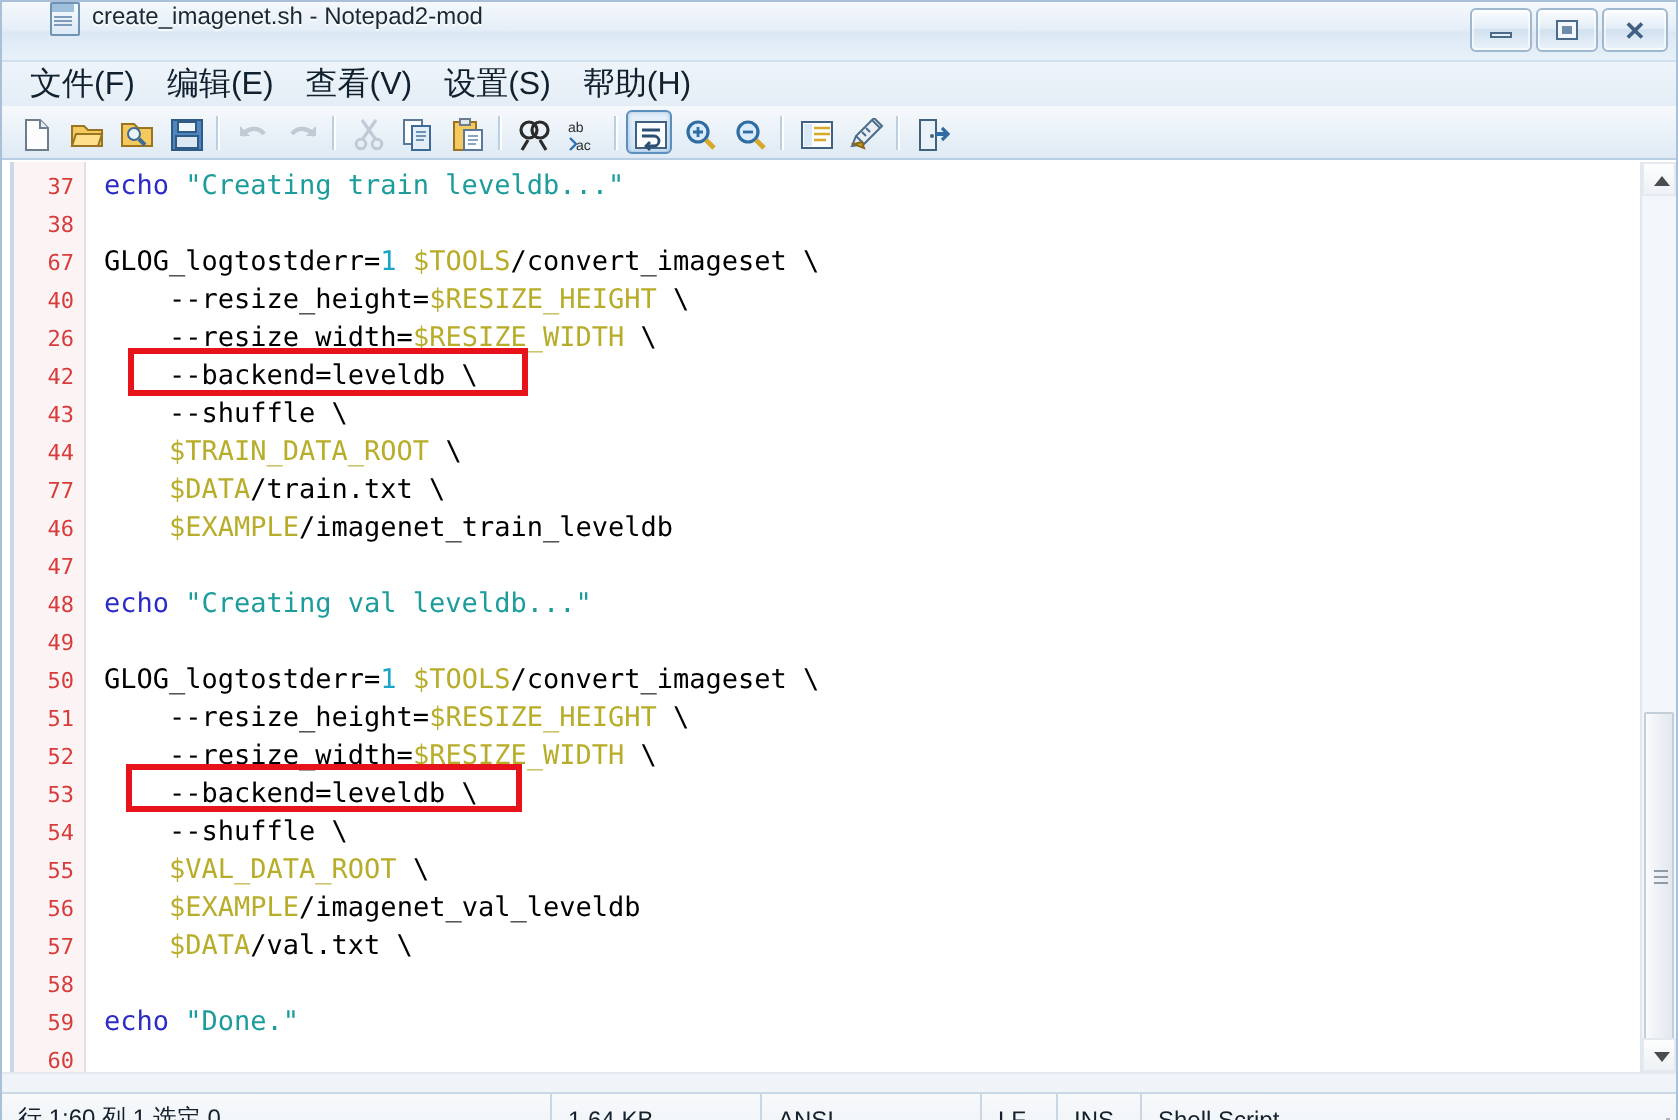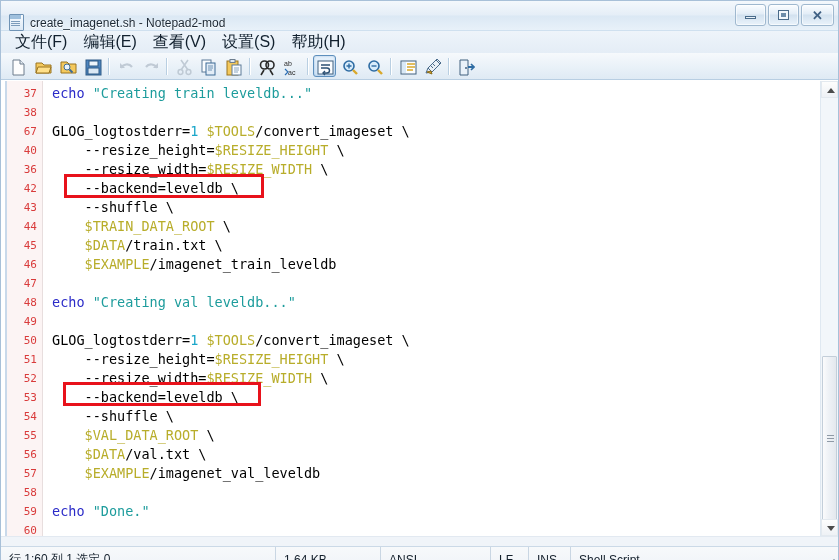--- a/index.html
+++ b/index.html
@@ -19,22 +19,22 @@
     background: linear-gradient(180deg, #e9f0f7 0%, #dce7f2 100%);
     box-sizing: border-box;
     border: 1px solid #a8c0d8;
   }
 
   
   .titlebar {
     position: relative;
     height: 29px;
     display: flex;
-    align-items: flex-end;
-    padding-left: 7px;
+    align-items: flex-start;
+    padding-left: 23px;
     background: linear-gradient(180deg,#f4f8fc 0%, #e5eef7 48%, #dbe8f4 52%, #e8f1f9 100%);
     border-bottom: 1px solid #cfe0ef;
   }
   .app-icon {
     width: 16px; height: 16px;
     margin-right: 6px;
     position: relative;
     flex: 0 0 auto;
   }
   .app-icon .sheet {
@@ -450,25 +450,25 @@
     </div>
 
   <div class="editor-wrap">
     <div class="editor-outer">
       <div class="margin-strip"></div>
       <div class="gutter" id="gutter">
           <div class="gline">37</div>
           <div class="gline">38</div>
           <div class="gline">67</div>
           <div class="gline">40</div>
-          <div class="gline">36</div>
+          <div class="gline">26</div>
           <div class="gline">42</div>
           <div class="gline">43</div>
           <div class="gline">44</div>
-          <div class="gline">45</div>
+          <div class="gline">77</div>
           <div class="gline">46</div>
           <div class="gline">47</div>
           <div class="gline">48</div>
           <div class="gline">49</div>
           <div class="gline">50</div>
           <div class="gline">51</div>
           <div class="gline">52</div>
           <div class="gline">53</div>
           <div class="gline">54</div>
           <div class="gline">55</div>
@@ -491,22 +491,22 @@
           <div class="cline"><span class="tok-pln">    </span><span class="tok-var">$EXAMPLE</span><span class="tok-pln">/imagenet_train_leveldb</span></div>
           <div class="cline">&nbsp;</div>
           <div class="cline"><span class="tok-kw">echo </span><span class="tok-str">"Creating val leveldb..."</span></div>
           <div class="cline">&nbsp;</div>
           <div class="cline"><span class="tok-pln">GLOG_logtostderr=</span><span class="tok-num">1</span><span class="tok-pln"> </span><span class="tok-var">$TOOLS</span><span class="tok-pln">/convert_imageset \</span></div>
           <div class="cline"><span class="tok-pln">    --resize_height=</span><span class="tok-var">$RESIZE_HEIGHT</span><span class="tok-pln"> \</span></div>
           <div class="cline"><span class="tok-pln">    --resize_width=</span><span class="tok-var">$RESIZE_WIDTH</span><span class="tok-pln"> \</span></div>
           <div class="cline"><span class="tok-pln">    --backend=leveldb \</span></div>
           <div class="cline"><span class="tok-pln">    --shuffle \</span></div>
           <div class="cline"><span class="tok-pln">    </span><span class="tok-var">$VAL_DATA_ROOT</span><span class="tok-pln"> \</span></div>
+          <div class="cline"><span class="tok-pln">    </span><span class="tok-var">$EXAMPLE</span><span class="tok-pln">/imagenet_val_leveldb</span></div>
           <div class="cline"><span class="tok-pln">    </span><span class="tok-var">$DATA</span><span class="tok-pln">/val.txt \</span></div>
-          <div class="cline"><span class="tok-pln">    </span><span class="tok-var">$EXAMPLE</span><span class="tok-pln">/imagenet_val_leveldb</span></div>
           <div class="cline">&nbsp;</div>
           <div class="cline"><span class="tok-kw">echo </span><span class="tok-str">"Done."</span></div>
           <div class="cline">&nbsp;</div>
         </div>
     </div>
     <div class="vscroll">
       <div class="sb-arrow up">
           <i></i>
         </div>
       <div class="sb-thumb" id="sbthumb" style="top: 275px; height: 165px;">

